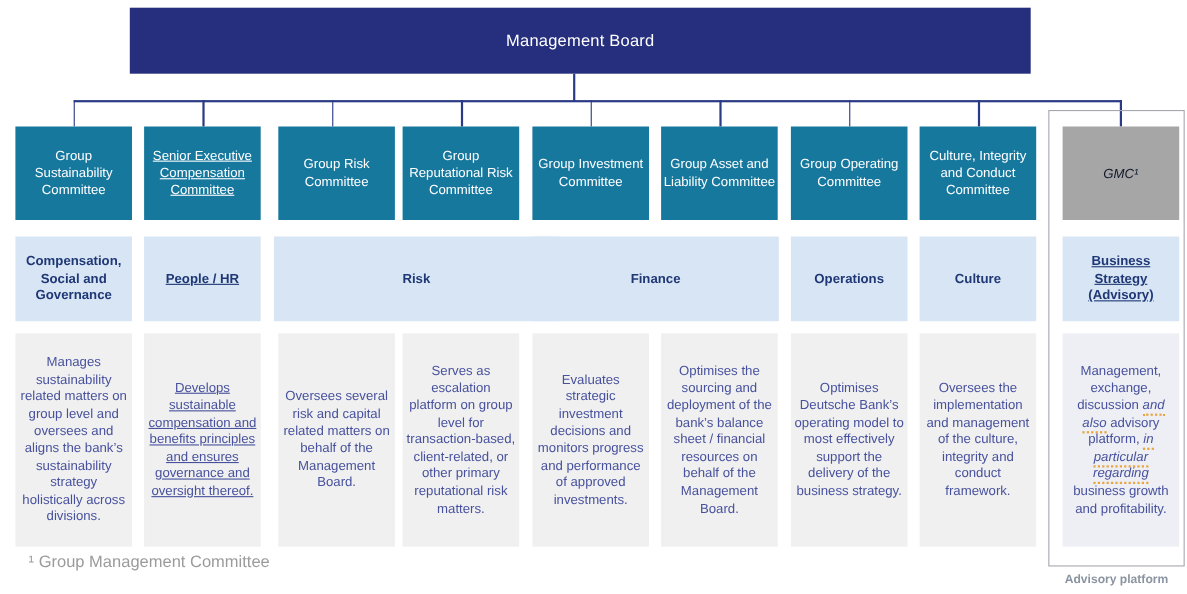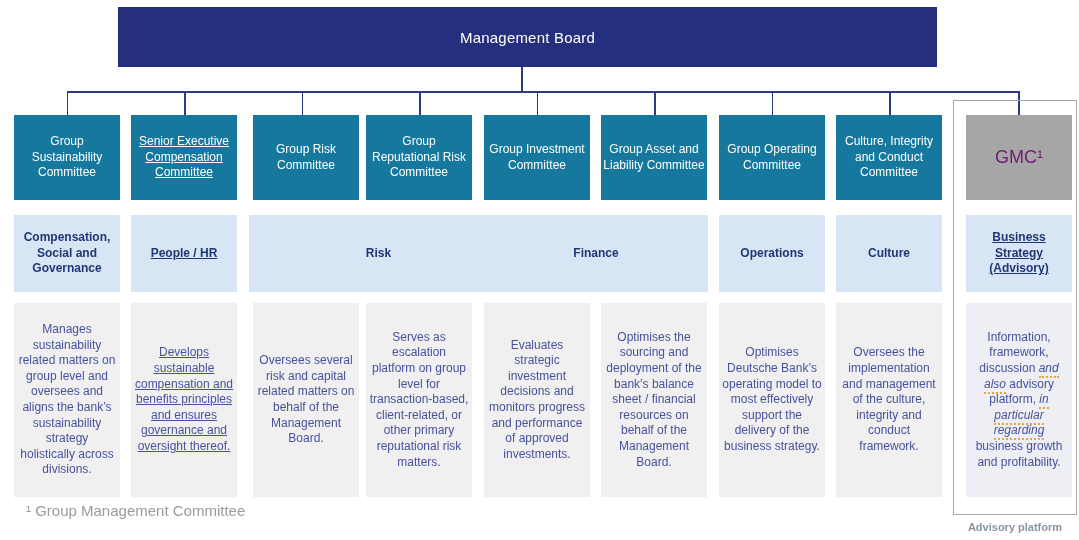--- a/index.html
+++ b/index.html
@@ -20,21 +20,21 @@
   .hline{height:1.5px;}
 
   .box{position:absolute;width:106px;box-sizing:border-box;display:flex;align-items:center;
     justify-content:center;text-align:center;}
 
   .row1{top:115px;height:85px;}
   .row2{top:215px;height:77px;}
   .row3{top:303px;height:194px;}
 
   .committee{background:var(--teal);color:#ffffff;font-size:12px;line-height:1.3;padding:4px 2px;}
-  .gmc{background:var(--gray-box);color:#701a75;font-size:18px;}
+  .gmc{background:var(--gray-box);color:#0f172a;font-size:12px;font-style:italic;}
 
   .category{background:var(--light-blue);color:var(--header-text);font-weight:bold;
     font-size:12px;line-height:1.3;padding:4px 3px;}
   .cat-advisory{padding:4px 10px;text-decoration:underline;}
 
   .desc{background:var(--desc-bg);color:var(--desc-text);font-size:12px;line-height:1.3;padding:8px 3px;}
   .desc-advisory{background:var(--advisory-desc-bg);}
 
   .c1{left:14px;} .c2{left:131px;text-decoration:underline;} .c3{left:253px;} .c4{left:366px;} .c5{left:484px;}
   .c6{left:601px;} .c7{left:719px;} .c8{left:836px;} .c9{left:966px;}
@@ -93,19 +93,19 @@
 
   <div class="box row3 desc c1">Manages sustainability related matters on group level and oversees and aligns the bank’s sustainability strategy holistically across divisions.</div>
   <div class="box row3 desc c2">Develops sustainable compensation and benefits principles and ensures governance and oversight thereof.</div>
   <div class="box row3 desc c3">Oversees several risk and capital related matters on behalf of the Management Board.</div>
   <div class="box row3 desc c4">Serves as escalation platform on group level for transaction-based, client-related, or other primary reputational risk matters.</div>
   <div class="box row3 desc c5">Evaluates strategic investment decisions and monitors progress and performance of approved investments.</div>
   <div class="box row3 desc c6">Optimises the sourcing and deployment of the bank’s balance sheet / financial resources on behalf of the Management Board.</div>
   <div class="box row3 desc c7">Optimises Deutsche Bank’s operating model to most effectively support the delivery of the business strategy.</div>
   <div class="box row3 desc c8">Oversees the implementation and management of the culture, integrity and conduct framework.</div>
   <div class="box row3 desc desc-advisory c9">
-      <span id="advisory-rich"><span>Information, framework, discussion </span><span class="sq">and</span><span> </span><span class="sq">also</span><span> advisory platform, </span><span class="sq">in</span><span> </span><span class="sq">particular</span><span> </span><span class="sq">regarding</span><span> business growth and profitability.</span></span>
+      <span id="advisory-rich"><span>Management, exchange, discussion </span><span class="sq">and</span><span> </span><span class="sq">also</span><span> advisory platform, </span><span class="sq">in</span><span> </span><span class="sq">particular</span><span> </span><span class="sq">regarding</span><span> business growth and profitability.</span></span>
     </div>
 
   <div class="footnote">¹ Group Management Committee</div>
   <div class="advisory-label">Advisory platform</div>
 
 </div>
 
 </body></html>

